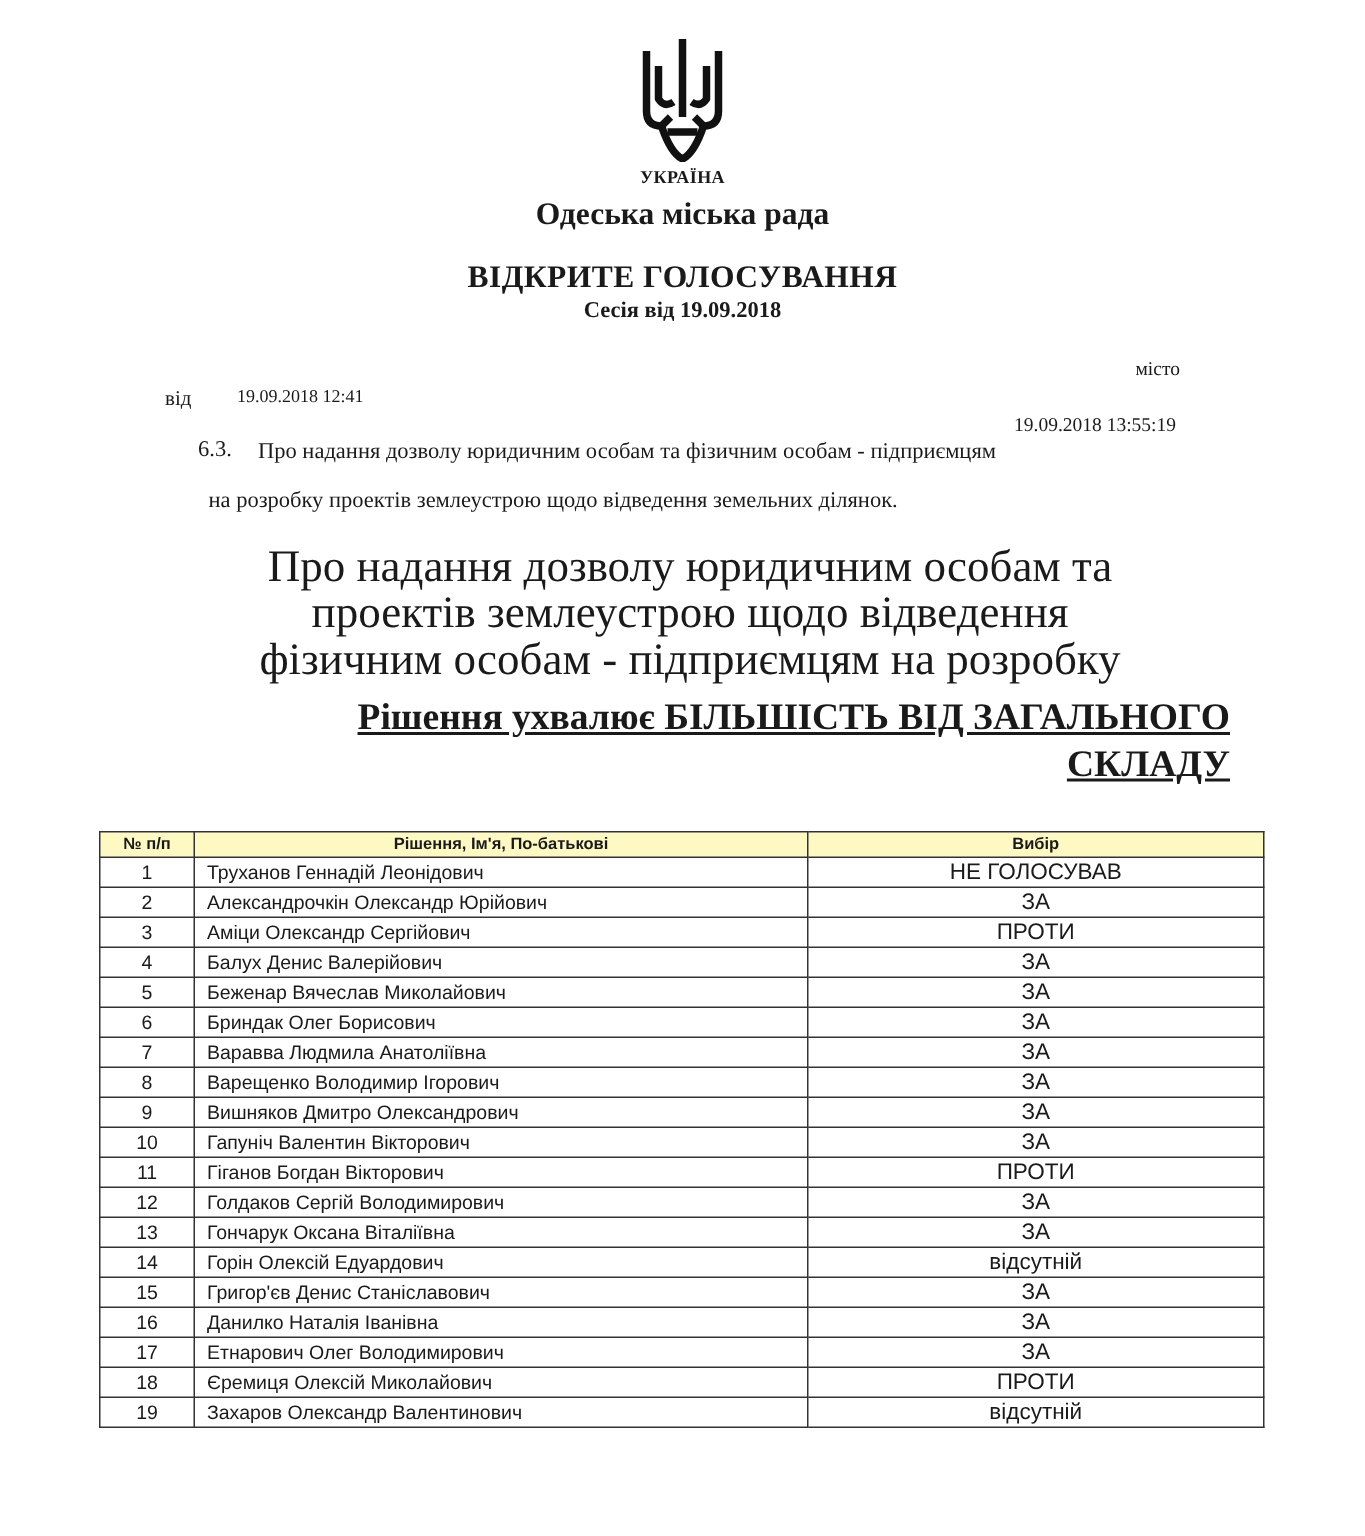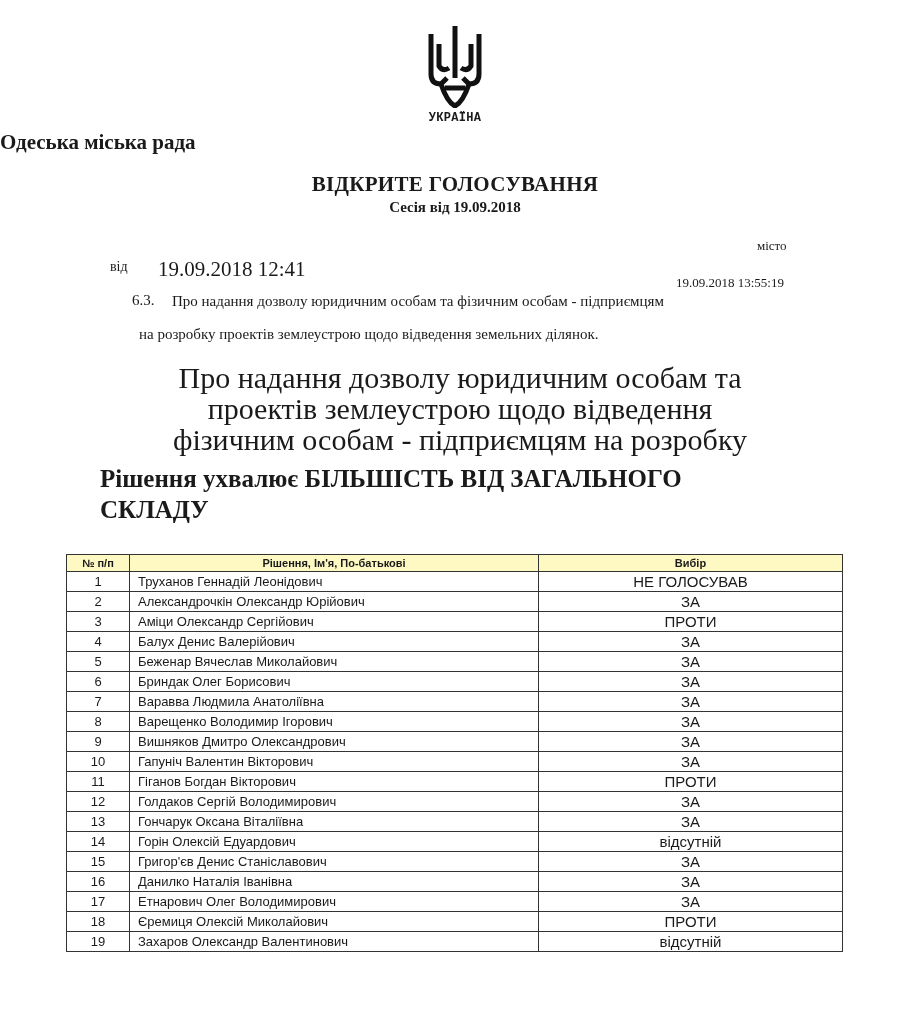--- a/index.html
+++ b/index.html
@@ -1,31 +1,31 @@
 <!DOCTYPE html>
 <html><head>
 <meta charset="utf-8">
 <style>
   html, body { margin:0; padding:0; }
   body { width:910px; height:1024px; background:#ffffff; position:relative; overflow:hidden; font-family:"DejaVu Serif", serif; color:#1a1a1a; }
   .page { position:absolute; left:0; top:0; width:910px; height:1024px; background:#fff; }
   .emblem { position:absolute; left:425px; top:22px; width:60px; height:86px; }
-  .country { position:absolute; left:0; width:910px; top:111px; text-align:center; font-family:Liberation Mono, monospace; font-weight:bold; font-size:12px; letter-spacing:0.3px; }
-  .council { position:absolute; left:0; width:910px; top:130px; text-align:left; font-family:"Liberation Serif", serif; font-weight:bold; font-size:21px; }
+  .country { position:absolute; left:0; width:910px; top:111px; text-align:center; font-family:Liberation Serif, serif; font-weight:bold; font-size:12px; letter-spacing:0.3px; }
+  .council { position:absolute; left:0; width:910px; top:130px; text-align:center; font-family:"Liberation Serif", serif; font-weight:bold; font-size:21px; }
   .vote-type { position:absolute; left:0; width:910px; top:172px; text-align:center; font-family:"Liberation Serif", serif; font-weight:bold; font-size:21px; letter-spacing:0.3px; }
   .session { position:absolute; left:0; width:910px; top:199px; text-align:center; font-family:"Liberation Serif", serif; font-weight:bold; font-size:15px; }
   .city { position:absolute; left:757px; top:238px; font-family:Liberation Serif, serif; font-size:13px; }
   .from-label { position:absolute; left:110px; top:259px; font-family:"Liberation Serif", serif; font-size:14px; }
-  .from-date { position:absolute; left:158px; top:257px; font-family:"Liberation Serif", serif; font-size:21px; }
+  .from-date { position:absolute; left:158px; top:257px; font-family:"Liberation Serif", serif; font-size:12px; }
   .print-date { position:absolute; left:676px; top:275px; font-family:"Liberation Serif", serif; font-size:13px; }
   .item-num { position:absolute; left:132px; top:292px; font-family:"Liberation Serif", serif; font-size:15px; }
   .item-text { position:absolute; left:172px; top:292px; width:640px; font-family:"Liberation Serif", serif; font-size:15px; line-height:19px; }
   .item-text .l2 { display:block; margin-left:-33px;margin-top:14px; }
   .big-title { position:absolute; left:100px; width:720px; top:362px; text-align:center; font-family:"Liberation Serif", serif; font-weight:normal; font-size:30px; line-height:31px; }
-  .decision { position:absolute; left:100px; width:720px; top:463px; text-align:left; font-family:"Liberation Serif", serif; font-weight:bold; font-size:25px; line-height:31px; }
+  .decision { position:absolute; left:100px; width:720px; top:463px; text-align:right; font-family:"Liberation Serif", serif; font-weight:bold; font-size:25px; line-height:31px;text-decoration:underline; }
   table.votes { position:absolute; left:66px; top:554px; width:777px; border-collapse:collapse; font-family:"Liberation Sans", sans-serif; }
   table.votes th { background:#fef9c3; font-size:11px; font-weight:bold; height:16px; padding:0; border:1.5px solid #333; text-align:center; }
   table.votes td { border:1.5px solid #333; height:19px; padding:0; font-size:13px; }
   td.num { width:62px; text-align:center; }
   td.name { width:400px; padding-left:8px !important; text-align:left; }
   td.choice { text-align:center; font-size:15px !important; }
 </style>
 </head>
 <body>
 

